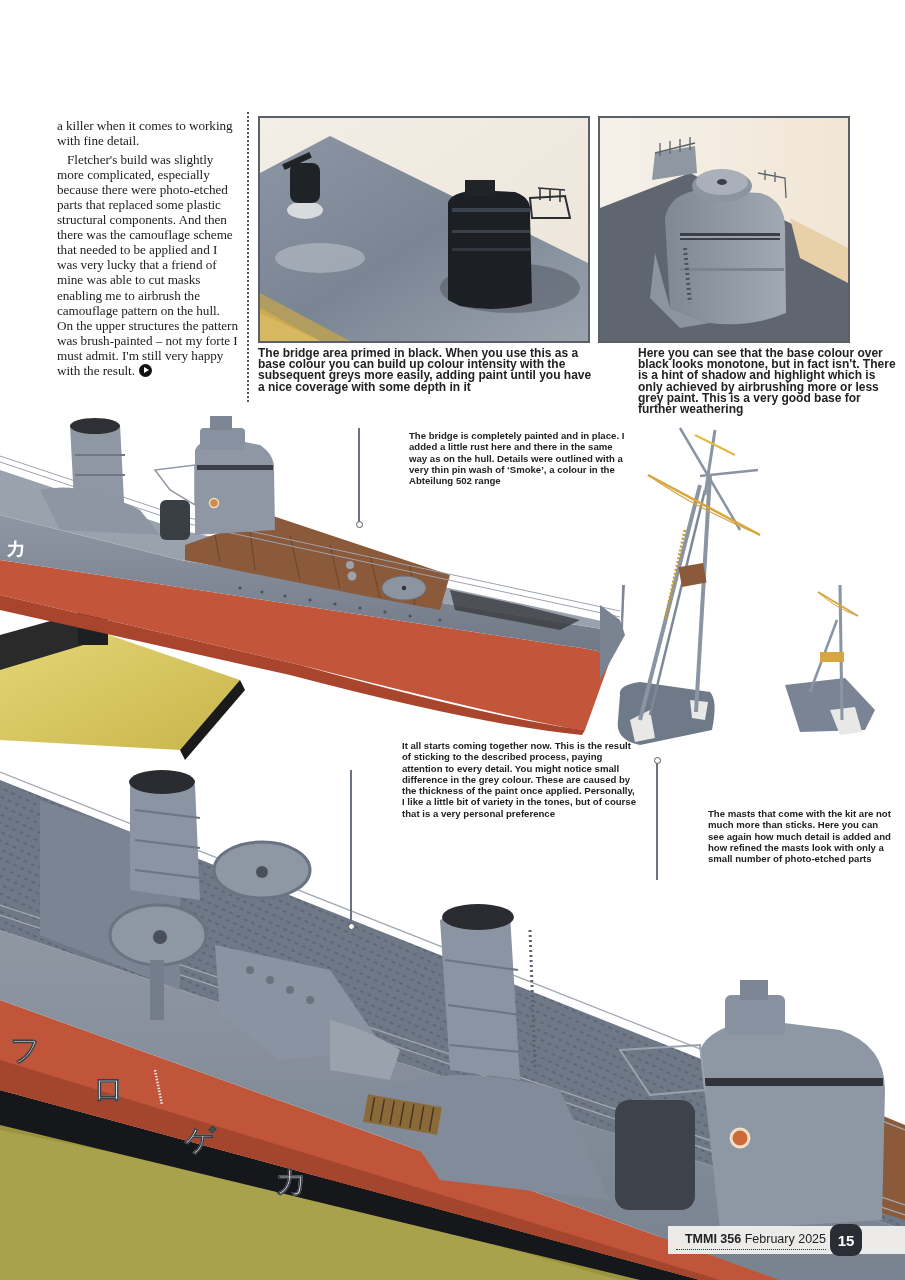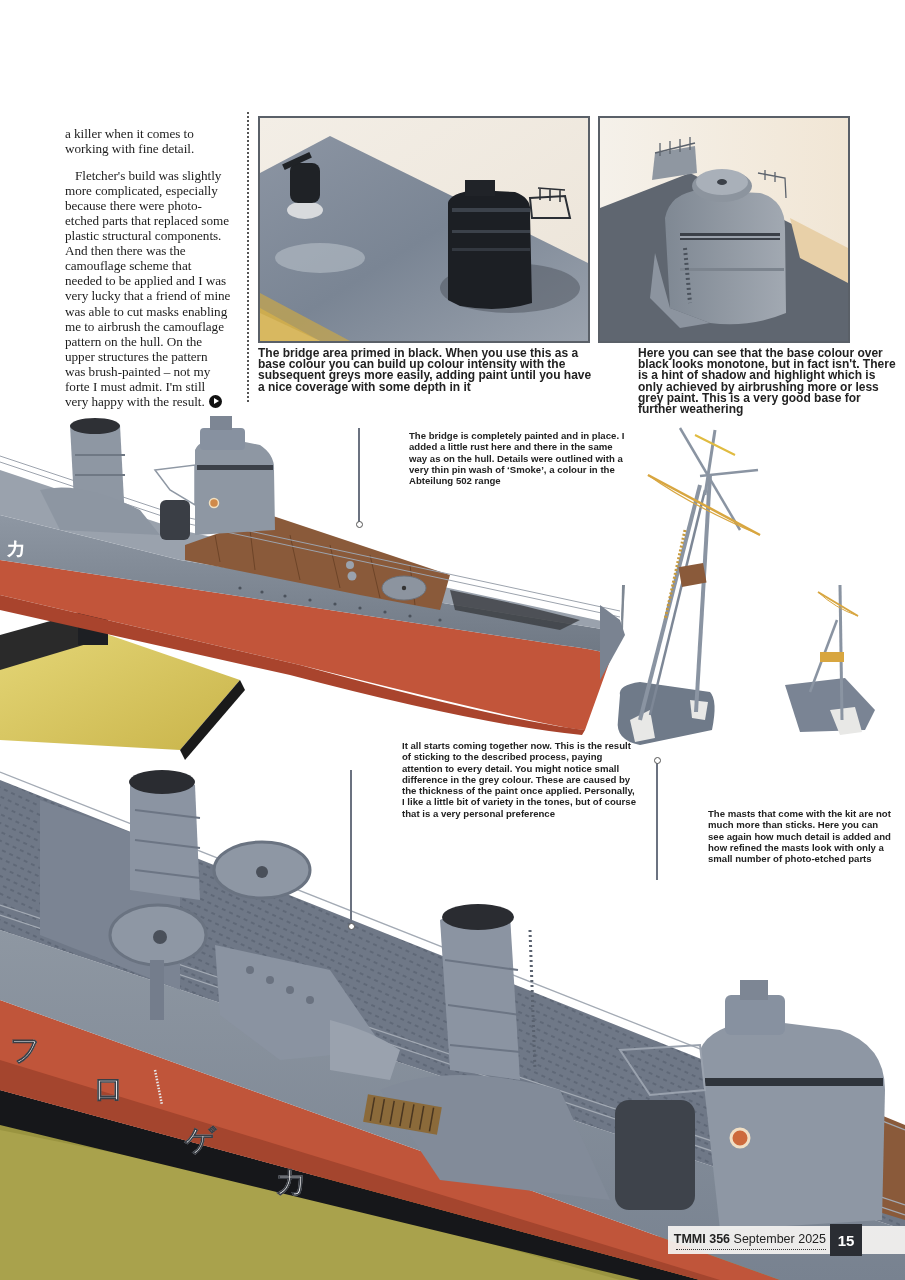--- a/index.html
+++ b/index.html
@@ -8,21 +8,21 @@
 
     .abs { position: absolute; }
 
     
     .body-copy {
       left: 53px; top: 114px; width: 190px;
       font-family: "Liberation Serif", "DejaVu Serif", serif;
       font-size: 13.2px; line-height: 15.05px; color: #1c1c1c;
       letter-spacing: -0.05px;
     }
-    .body-copy p { margin: 12px; }
+    .body-copy p { margin: 4px; }
     .body-copy p.indent { text-indent: 10px; }
     .end-mark {
       display: inline-block; width: 13px; height: 13px; border-radius: 50%;
       background: #111; position: relative; vertical-align: -2px; margin-left: 4px;
     }
     .end-mark::after {
       content: ""; position: absolute; left: 5px; top: 3.5px;
       border-left: 5px solid #fff; border-top: 3px solid transparent; border-bottom: 3px solid transparent;
     }
 
@@ -72,21 +72,21 @@
       position: absolute; right: 79px; top: 6px;
       font-size: 12.5px; color: #222; white-space: nowrap;
     }
     .folio-text b { font-weight: bold; }
     .folio-dots {
       position: absolute; left: 8px; right: 79px; top: 23px; border-top: 1.5px dotted #333;
     }
     .folio-num {
       position: absolute; left: 162px; top: -2px; width: 32px; height: 32px;
       background: #2a2d33; color: #fff; font-weight: bold; font-size: 15px;
-      display: flex; align-items: center; justify-content: center;
+      display: flex; align-items: center; justify-content: center; border-radius: 9px;
     }
 
     svg { display: block; }
   </style>
 </head>
 <body>
 
 <div class="abs body-copy">
   <p>a killer when it comes to working with fine detail.</p>
   <p class="indent"><span>Fletcher's build was slightly more complicated, especially because there were photo-etched parts that replaced some plastic structural components. And then there was the camouflage scheme that needed to be applied and I was very lucky that a friend of mine was able to cut masks enabling me to airbrush the camouflage pattern on the hull. On the upper structures the pattern was brush-painted – not my forte I must admit. I'm still very happy with the result.</span><span class="end-mark"></span></p>
@@ -368,16 +368,16 @@
       <text x="185" y="390" font-size="30">ゲ</text>
       <text x="275" y="432" font-size="32">カ</text>
     </g>
     <line x1="155" y1="310" x2="162" y2="345" stroke="#e6e9ec" stroke-width="2.5" stroke-dasharray="1.5 1.5"></line>
   </svg>
 </div>
 <div class="abs callout-line cl2"></div>
 <div class="abs callout-text ct2">It all starts coming together now. This is the result of sticking to the described process, paying attention to every detail. You might notice small difference in the grey colour. These are caused by the thickness of the paint once applied. Personally, I like a little bit of variety in the tones, but of course that is a very personal preference</div>
 
 <div class="abs folio">
-  <div class="folio-text"><b>TMMI 356</b> <span>September 2025</span></div>
+  <div class="folio-text"><b>TMMI 356</b> <span>February 2025</span></div>
   <div class="folio-dots"></div>
   <div class="folio-num">15</div>
 </div>
 
 </body></html>

